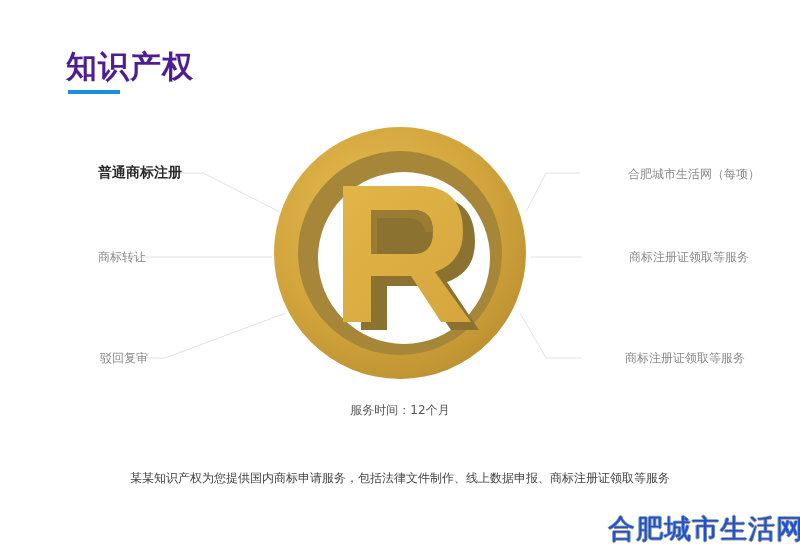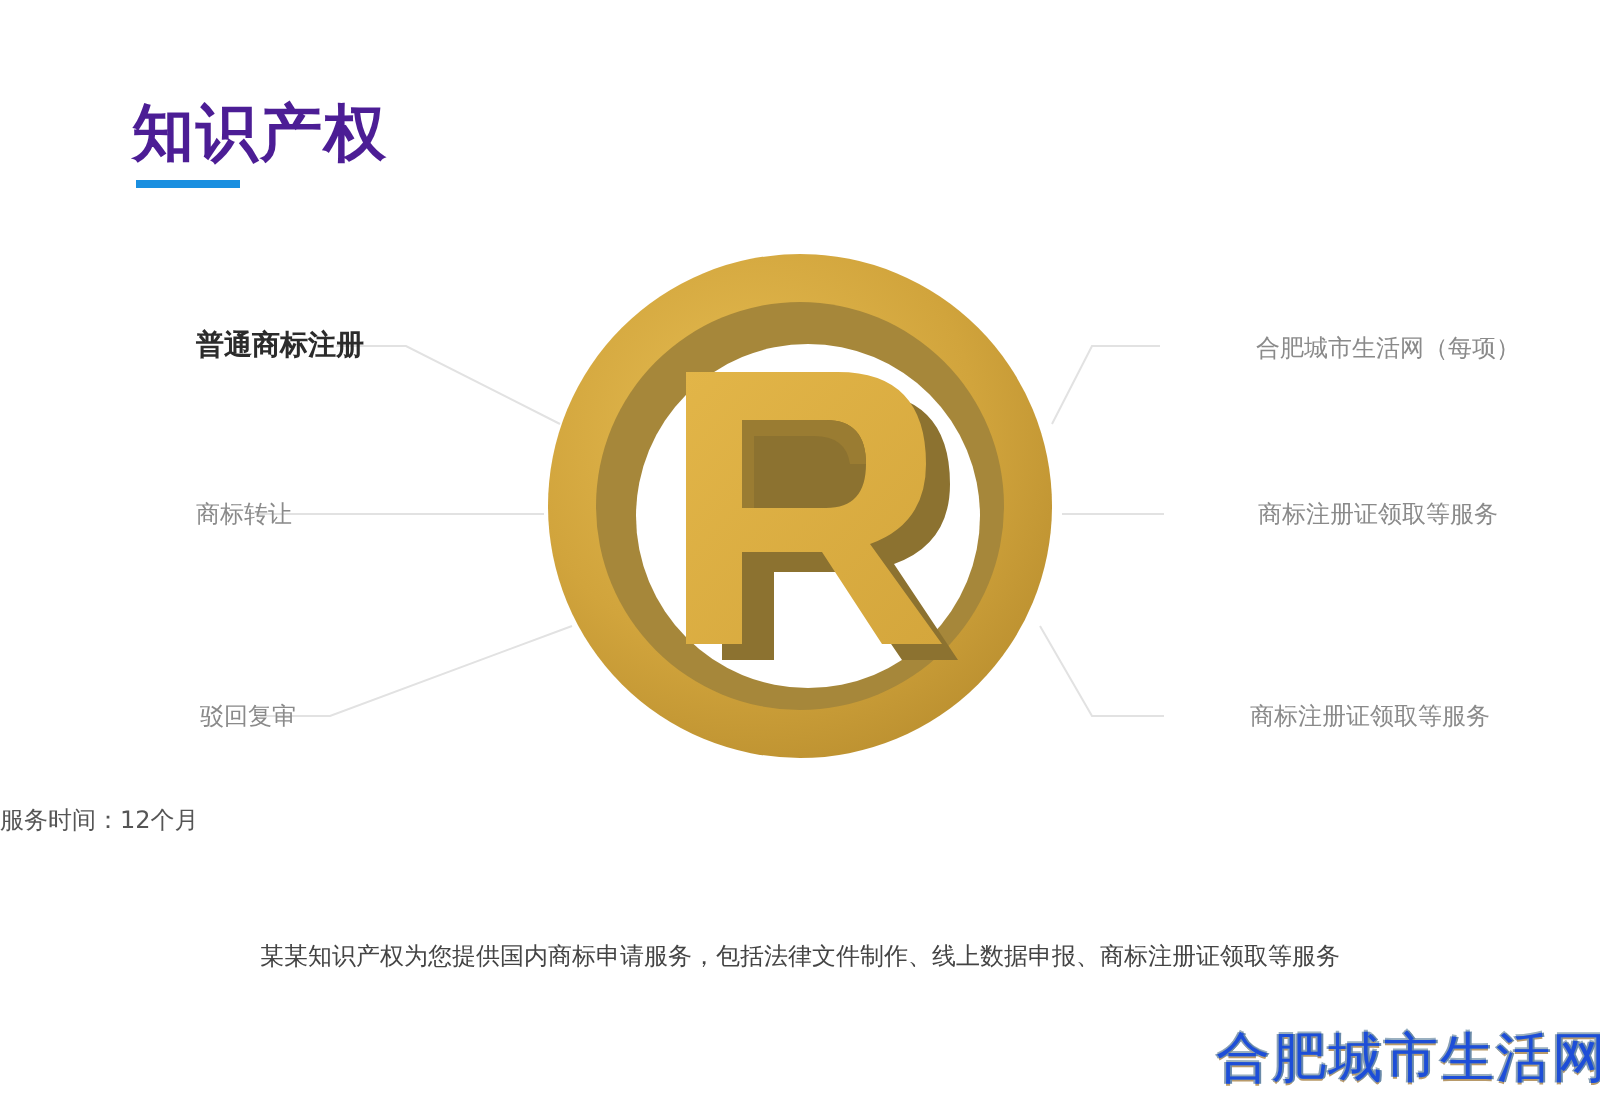--- a/index.html
+++ b/index.html
@@ -19,21 +19,21 @@
   }
   .item-label.primary { font-size: 14px; font-weight: bold; color: #2b2b2b; }
 
   .lines { position: absolute; left: 0; top: 0; width: 800px; height: 553px; pointer-events: none; }
 
   .emblem {
     position: absolute; left: 273px; top: 122px; width: 254px; height: 262px;
   }
 
   .service-time {
-    position: absolute; left: 0; width: 800px; top: 402px; text-align: left;
+    position: absolute; left: 0; width: 800px; top: 402px; text-align: center;
     font-size: 12px; color: #555;
   }
   .footer-desc {
     position: absolute; left: 0; width: 800px; top: 470px; text-align: center;
     font-size: 12px; color: #444;
   }
   .watermark {
     position: absolute; left: 572px; top: 511px; font-size: 27px; letter-spacing: 1px;
     color: #1d4ed8;
     text-shadow: 1px 0 0 #6a8aa8, -1px 0 0 #8aa0b4, 0 1px 0 #b89a6a, 0 -1px 0 #9ab0c0;

